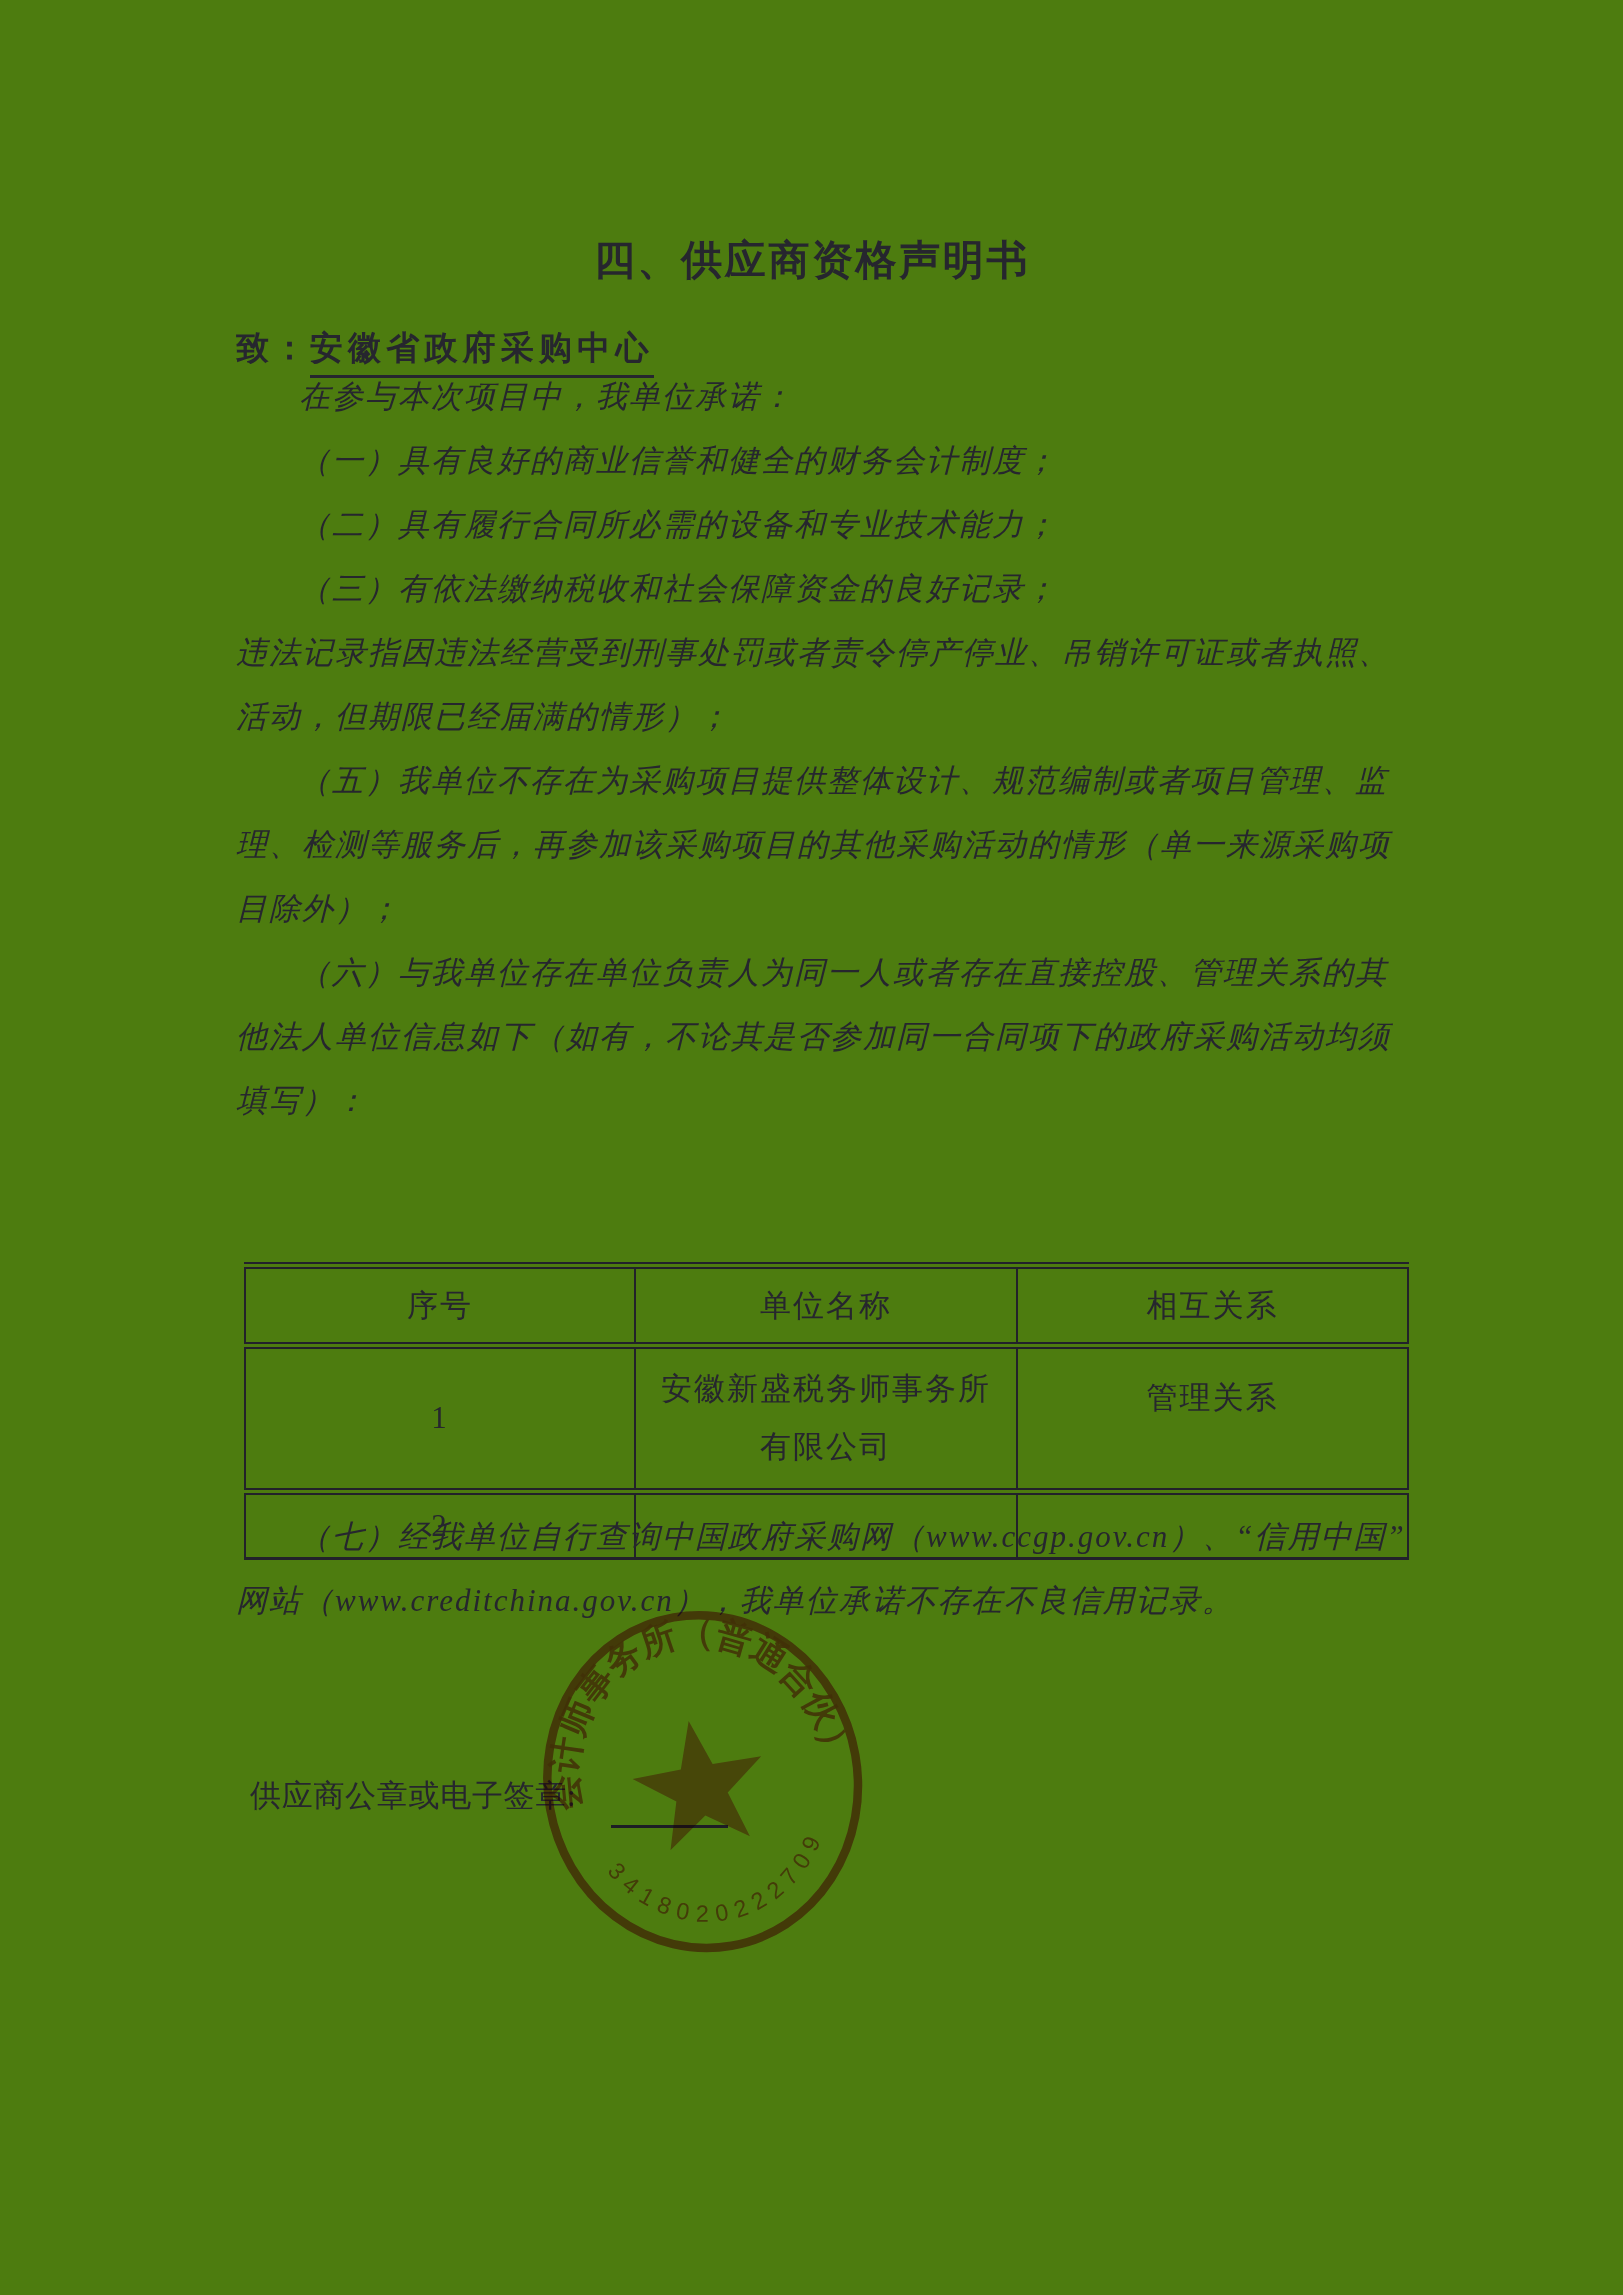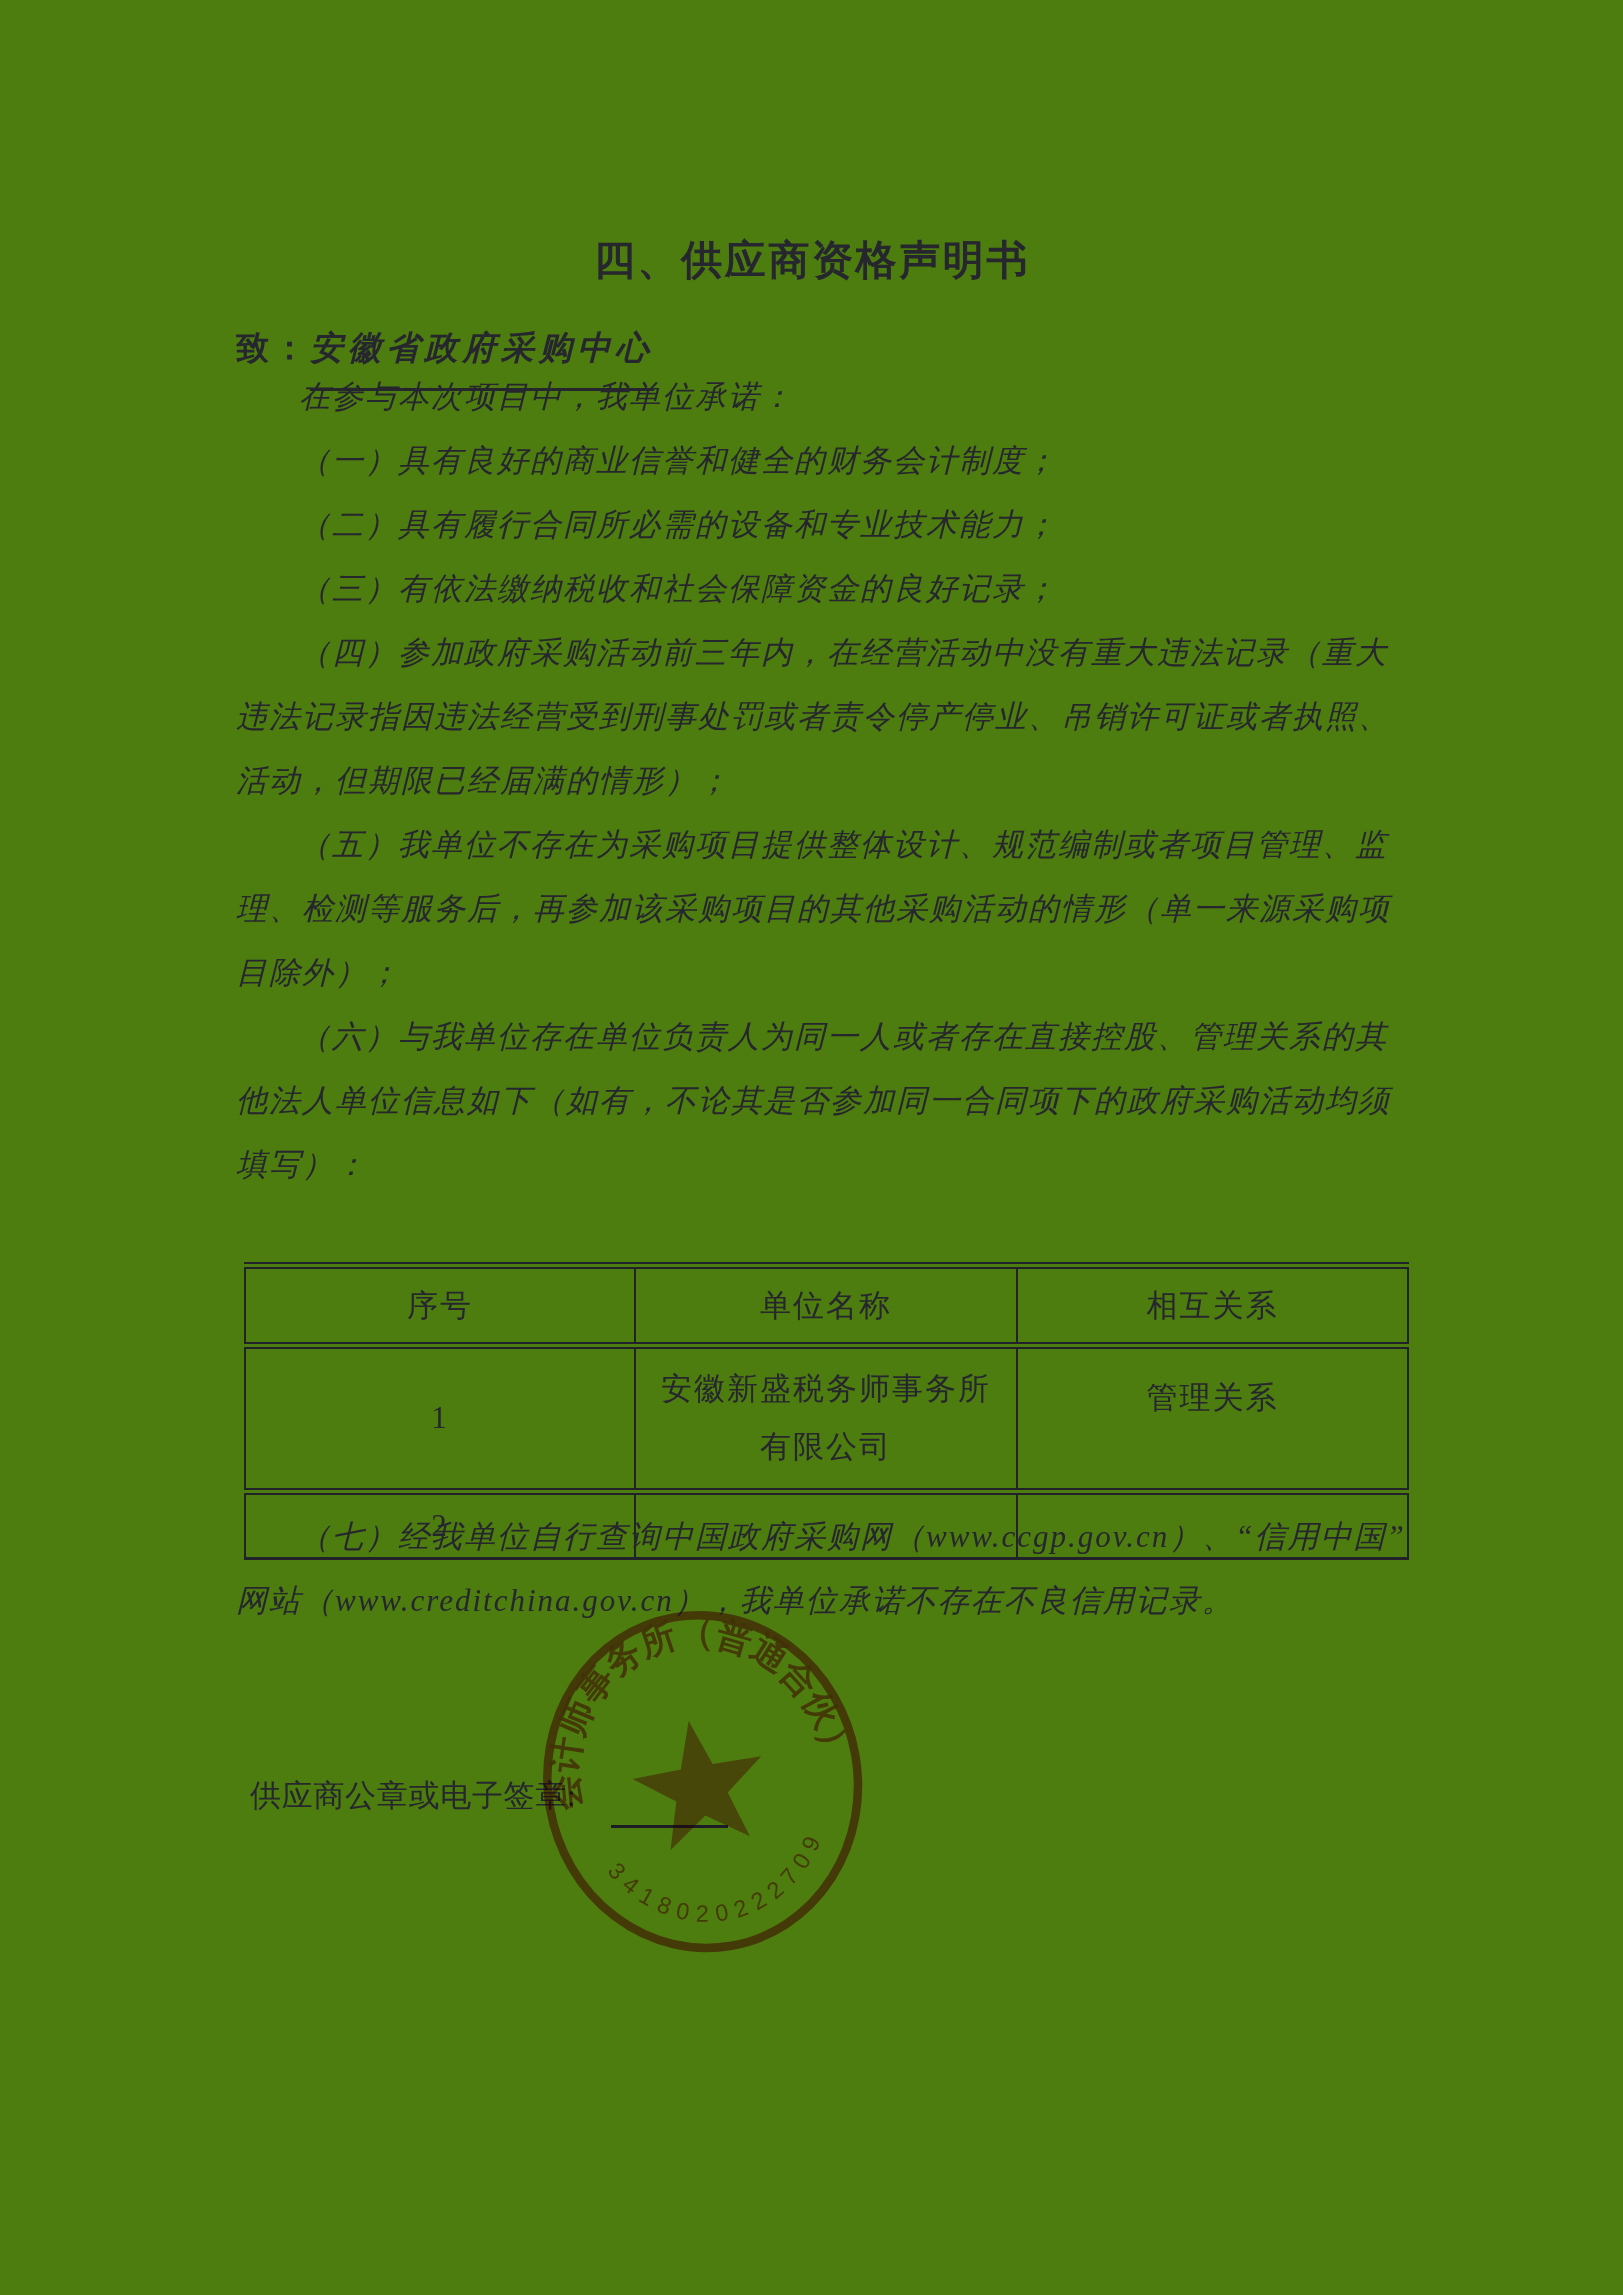--- a/index.html
+++ b/index.html
@@ -12,21 +12,21 @@
   }
   .doc-title {
     position:absolute; top:233px; left:0; width:1624px;
     text-align:center; font-size:41px; font-weight:700;
     letter-spacing:2.6px; margin:0;
   }
   .salutation {
     position:absolute; top:326px; left:236px;
     font-size:33px; font-weight:700; letter-spacing:3.9px;
   }
-  .recipient { border-bottom:3.3px solid #26262e; padding-bottom:22px; letter-spacing:5.2px;font-style:italic; }
+  .recipient { border-bottom:3.3px solid #26262e; padding-bottom:9px; letter-spacing:5.2px; }
   .body-block { position:absolute; left:236px; width:1178px;font-style:italic; }
   .body-top { top:365px; }
   .body-bottom { top:1505px; }
   .line { font-size:31px; line-height:64px; letter-spacing:2px; white-space:nowrap; }
   .line.indent { text-indent:63px; }
   .rel-table {
     position:absolute; left:236px; top:1262px;
     border-collapse:collapse; table-layout:fixed; width:1164px;
     font-size:31px; letter-spacing:2px;margin-left:8px;
   }
@@ -62,21 +62,20 @@
 
   <div class="salutation">
     <span>致：</span><span class="recipient">安徽省政府采购中心</span>
   </div>
 
   <div class="body-block body-top">
       <div class="line indent">在参与本次项目中，我单位承诺：</div>
       <div class="line indent">（一）具有良好的商业信誉和健全的财务会计制度；</div>
       <div class="line indent">（二）具有履行合同所必需的设备和专业技术能力；</div>
       <div class="line indent">（三）有依法缴纳税收和社会保障资金的良好记录；</div>
-      <div class="line indent">（四）参加政府采购活动前三年内，在经营活动中没有重大违法记录（重大</div>
       <div class="line">违法记录指因违法经营受到刑事处罚或者责令停产停业、吊销许可证或者执照、</div>
       <div class="line">活动，但期限已经届满的情形）；</div>
       <div class="line indent">（五）我单位不存在为采购项目提供整体设计、规范编制或者项目管理、监</div>
       <div class="line">理、检测等服务后，再参加该采购项目的其他采购活动的情形（单一来源采购项</div>
       <div class="line">目除外）；</div>
       <div class="line indent">（六）与我单位存在单位负责人为同一人或者存在直接控股、管理关系的其</div>
       <div class="line">他法人单位信息如下（如有，不论其是否参加同一合同项下的政府采购活动均须</div>
       <div class="line">填写）：</div>
     </div>
 

